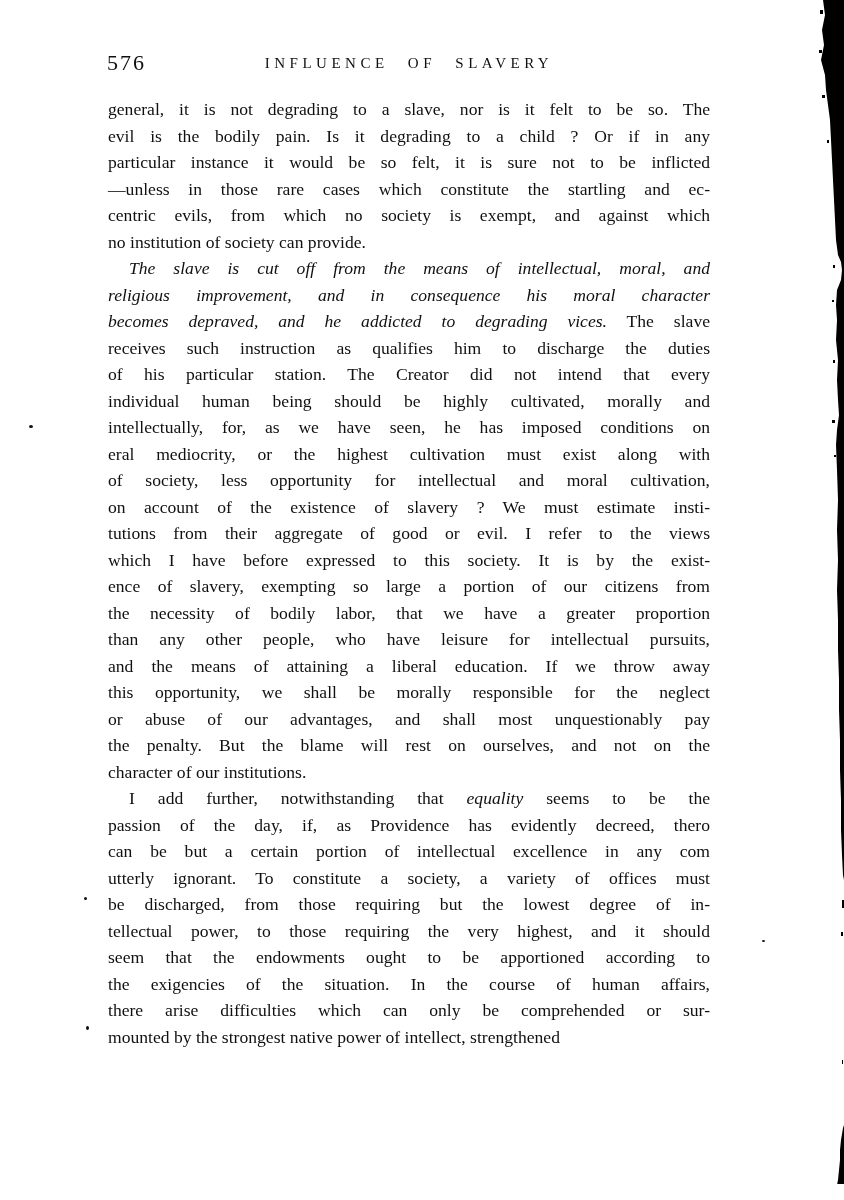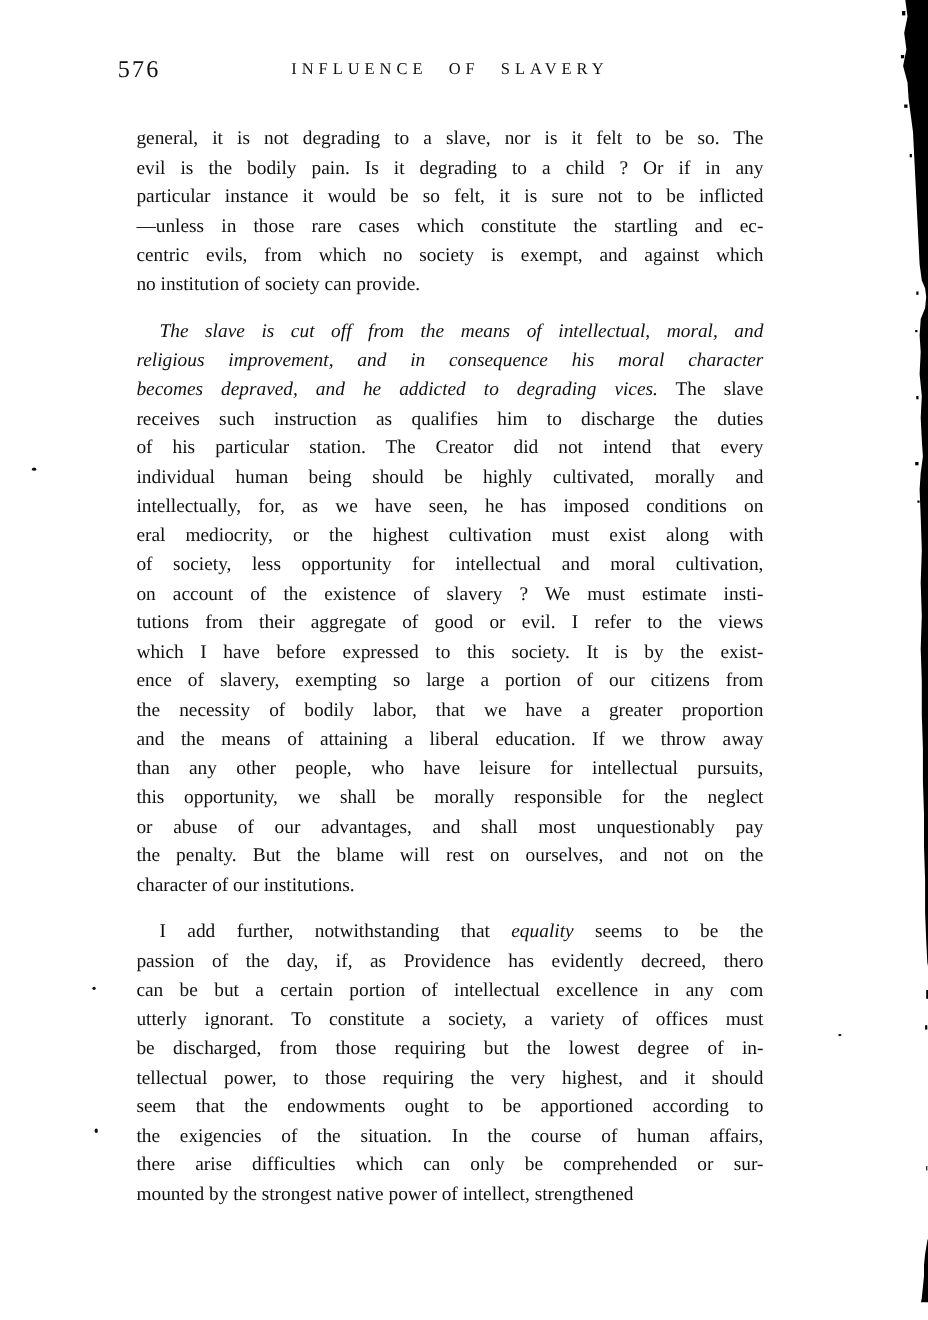--- a/index.html
+++ b/index.html
@@ -34,21 +34,21 @@
     word-spacing: 11px;
   }
   .body-text {
     position: absolute;
     left: 108px;
     top: 96px;
     width: 602px;
     font-size: 17.6px;
     line-height: 26.5px;
   }
-  .para { margin: 16px; }
+  .para { margin: 0; }
   .line {
     text-align: justify;
     text-align-last: justify;
   }
   .line.last { text-align-last: left; font-family: Liberation Serif, serif; }
   .para.indent .line:first-child { text-indent: 21px; }
   .it { font-style: italic; }
   .edge-band {
     position: absolute;
     top: 0;
@@ -89,22 +89,22 @@
         <div class="line"><span>of his particular station. The Creator did not intend that every</span></div>
         <div class="line"><span>individual human being should be highly cultivated, morally and</span></div>
         <div class="line"><span>intellectually, for, as we have seen, he has imposed conditions on</span></div>
         <div class="line"><span>eral mediocrity, or the highest cultivation must exist along with</span></div>
         <div class="line"><span>of society, less opportunity for intellectual and moral cultivation,</span></div>
         <div class="line"><span>on account of the existence of slavery ? We must estimate insti-</span></div>
         <div class="line"><span>tutions from their aggregate of good or evil. I refer to the views</span></div>
         <div class="line"><span>which I have before expressed to this society. It is by the exist-</span></div>
         <div class="line"><span>ence of slavery, exempting so large a portion of our citizens from</span></div>
         <div class="line"><span>the necessity of bodily labor, that we have a greater proportion</span></div>
+        <div class="line"><span>than any other people, who have leisure for intellectual pursuits,</span></div>
         <div class="line"><span>and the means of attaining a liberal education. If we throw away</span></div>
-        <div class="line"><span>than any other people, who have leisure for intellectual pursuits,</span></div>
         <div class="line"><span>this opportunity, we shall be morally responsible for the neglect</span></div>
         <div class="line"><span>or abuse of our advantages, and shall most unquestionably pay</span></div>
         <div class="line"><span>the penalty. But the blame will rest on ourselves, and not on the</span></div>
         <div class="line last"><span>character of our institutions.</span></div>
       </div>
       <div class="para indent">
         <div class="line"><span>I add further, notwithstanding that </span><span class="it">equality</span><span> seems to be the</span></div>
         <div class="line"><span>passion of the day, if, as Providence has evidently decreed, thero</span></div>
         <div class="line"><span>can be but a certain portion of intellectual excellence in any com</span></div>
         <div class="line"><span>utterly ignorant. To constitute a society, a variety of offices must</span></div>

